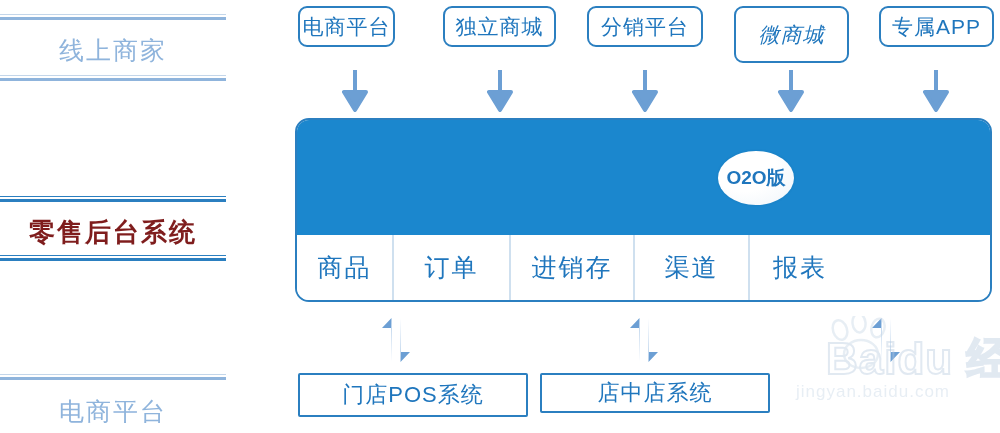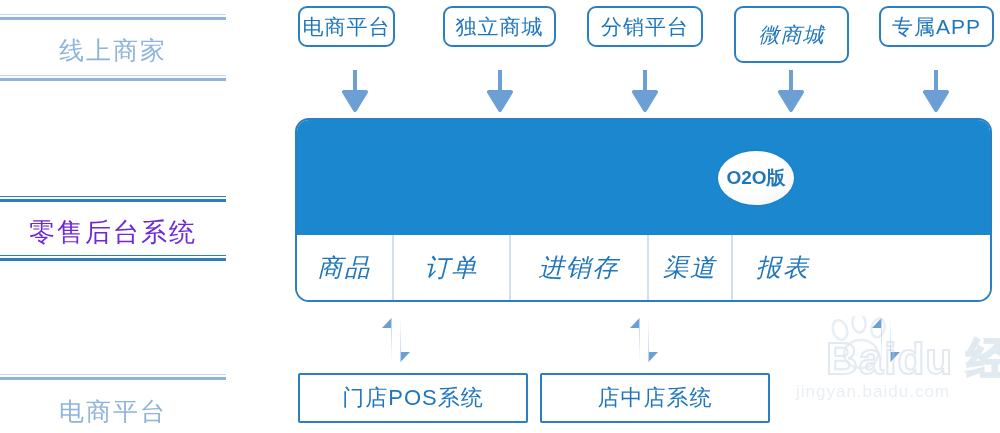--- a/index.html
+++ b/index.html
@@ -51,23 +51,23 @@
     text-align: center;
     white-space: nowrap;
     letter-spacing: 2px;
   }
   .rail-label.light {
     color: #8fb4dc;
     font-size: 25px;
     font-weight: normal;
   }
   .rail-label.strong {
-    color: #6d28d9;
+    color: #7f1d1d;
     font-size: 26px;
-    font-weight: normal;
+    font-weight: bold;
   }
 
   
   .chip {
     position: absolute;
     box-sizing: border-box;
     border: 2px solid #2b7fc0;
     border-radius: 9px;
     background: #ffffff;
     color: #1f76bd;
@@ -153,21 +153,20 @@
     flex: 0 0 auto;
     display: flex;
     align-items: center;
     justify-content: center;
     color: #1f76bd;
     font-size: 25px;
     letter-spacing: 2px;
     white-space: nowrap;
     border-right: 2px solid #cfe0ef;
     box-sizing: border-box;
-    font-style: italic;
   }
   .tab:last-child { border-right: none; border-radius: 22px; }
 
   
   .watermark {
     position: absolute;
     pointer-events: none;
     opacity: 0.42;
   }
   .wm-text {
@@ -269,22 +268,22 @@
     </svg>
   </div>
 
   <div class="panel">
     <div class="panel-top">
       <div class="badge">O2O版</div>
     </div>
     <div class="panel-tabs">
       <div class="tab" style="width:97px">商品</div>
       <div class="tab" style="width:117px">订单</div>
-      <div class="tab" style="width:138px">进销存</div>
-      <div class="tab" style="width:84px">渠道</div>
+      <div class="tab" style="width:124px">进销存</div>
+      <div class="tab" style="width:115px">渠道</div>
       <div class="tab" style="width:100px">报表</div>
     </div>
   </div>
 
   <div class="bi-arrow" style="left:379px; top:318px;">
     <svg viewBox="0 0 34 44" width="34" height="44" aria-hidden="true">
       <path d="M12 44 L12 10 L3 10 L12.5 0 L12.5 0 Z" fill="#6c9fd4"></path>
       <path d="M22 0 L22 34 L31 34 L21.5 44 Z" fill="#6c9fd4"></path>
     </svg>
   </div>
@@ -294,22 +293,22 @@
       <path d="M22 0 L22 34 L31 34 L21.5 44 Z" fill="#6c9fd4"></path>
     </svg>
   </div>
   <div class="bi-arrow" style="left:869px; top:318px;">
     <svg viewBox="0 0 34 44" width="34" height="44" aria-hidden="true">
       <path d="M12 44 L12 10 L3 10 L12.5 0 L12.5 0 Z" fill="#6c9fd4"></path>
       <path d="M22 0 L22 34 L31 34 L21.5 44 Z" fill="#6c9fd4"></path>
     </svg>
   </div>
 
-  <div class="sqbox" style="left:298px; top:373px; width:230px; height:50px;">门店POS系统</div>
-  <div class="sqbox" style="left:540px; top:373px; width:230px; height:50px;">店中店系统</div>
+  <div class="sqbox" style="left:298px; top:373px; width:230px; height:44px;">门店POS系统</div>
+  <div class="sqbox" style="left:540px; top:373px; width:230px; height:40px;">店中店系统</div>
 
   <div class="watermark">
     <div class="wm-paw">
       <svg viewBox="0 0 70 62" width="70" height="62" aria-hidden="true">
         <g fill="none" stroke="#c8d7e6" stroke-width="2.5">
           <ellipse cx="12" cy="14" rx="7" ry="10" transform="rotate(-18 12 14)"></ellipse>
           <ellipse cx="31" cy="7" rx="6.5" ry="9.5" transform="rotate(-6 31 7)"></ellipse>
           <ellipse cx="50" cy="12" rx="6.5" ry="9.5" transform="rotate(14 50 12)"></ellipse>
           <ellipse cx="33" cy="38" rx="17" ry="14"></ellipse>
         </g>

